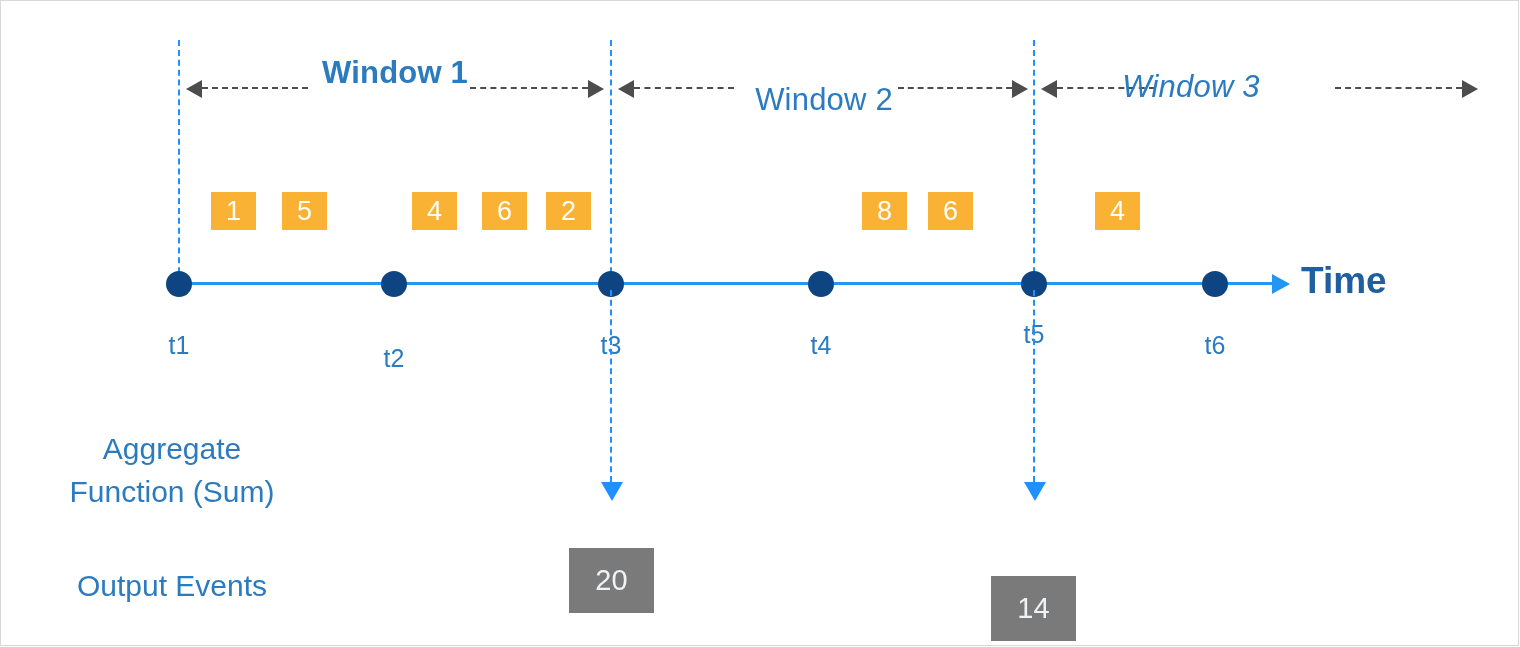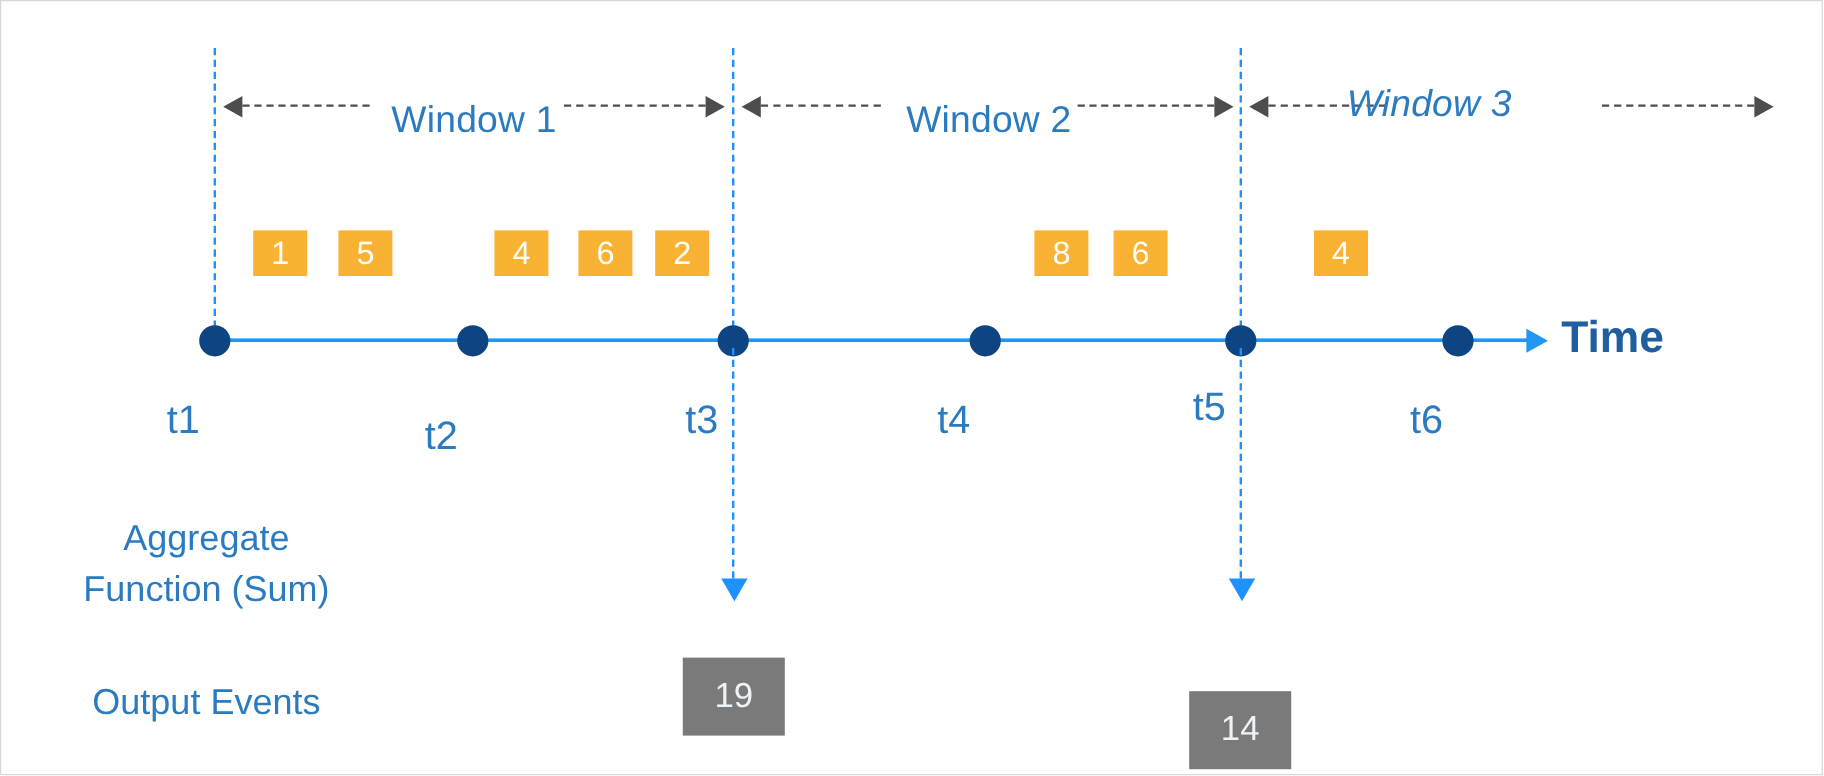--- a/index.html
+++ b/index.html
@@ -52,21 +52,22 @@
   .axis-arrow{
     position:absolute;width:0;height:0;
     border-top:10px solid transparent;border-bottom:10px solid transparent;
     border-left:18px solid #2196F3;
   }
   .tdot{
     position:absolute;width:26px;height:26px;border-radius:50%;
     background:#0d4481;
   }
   .tlabel{
-    position:absolute;font-size:33px;color:#2b7bc0;white-space:nowrap;
+    position:absolute;font-size:25px;color:#2b7bc0;white-space:nowrap;
+    text-align:center;
   }
   .time-label{
     position:absolute;font-size:37px;color:#1f5fa0;white-space:nowrap;
   }
 
   
   .ebox{
     position:absolute;width:45px;height:38px;
     background:#F9B233;
     color:#fffdf7;font-size:27px;
@@ -108,21 +109,21 @@
   <div class="vline" style="left:178px;top:40px;height:243px;"></div>
   <div class="vline" style="left:610px;top:40px;height:243px;"></div>
   <div class="vline" style="left:1033px;top:40px;height:243px;"></div>
 
   <div class="winspan" style="left:186px;top:76px;width:418px;">
     <div class="ahead left" style="left:0px;"></div>
     <div class="seg" style="left:16px;width:106px;"></div>
     <div class="seg" style="left:284px;width:118px;"></div>
     <div class="ahead right" style="left:402px;"></div>
   </div>
-  <div class="winlabel" style="left:300px;top:82px;width:190px;">Window 1</div>
+  <div class="winlabel" style="left:300px;top:55px;width:190px;font-weight:bold;">Window 1</div>
 
   <div class="winspan" style="left:618px;top:76px;width:410px;">
     <div class="ahead left" style="left:0px;"></div>
     <div class="seg" style="left:16px;width:100px;"></div>
     <div class="seg" style="left:280px;width:114px;"></div>
     <div class="ahead right" style="left:394px;"></div>
   </div>
   <div class="winlabel" style="left:729px;top:82px;width:190px;">Window 2</div>
 
   <div class="winspan" style="left:1041px;top:76px;width:437px;">
@@ -163,16 +164,16 @@
   <div class="downline" style="left:610px;top:290px;height:192px;"></div>
   <div class="downhead" style="left:601px;top:482px;"></div>
 
   <div class="downline" style="left:1033px;top:290px;height:192px;"></div>
   <div class="downhead" style="left:1024px;top:482px;"></div>
 
   <div class="caption" style="left:42px;top:565px;width:260px;text-align:center;">Output Events</div>
   <div class="caption" style="left:42px;top:428px;width:260px;text-align:center;">Aggregate
 Function (Sum)</div>
 
-  <div class="obox" style="left:569px;top:548px;">19</div>
+  <div class="obox" style="left:569px;top:548px;">20</div>
   <div class="obox" style="left:991px;top:576px;">14</div>
 
 </div>
 
 </body></html>

